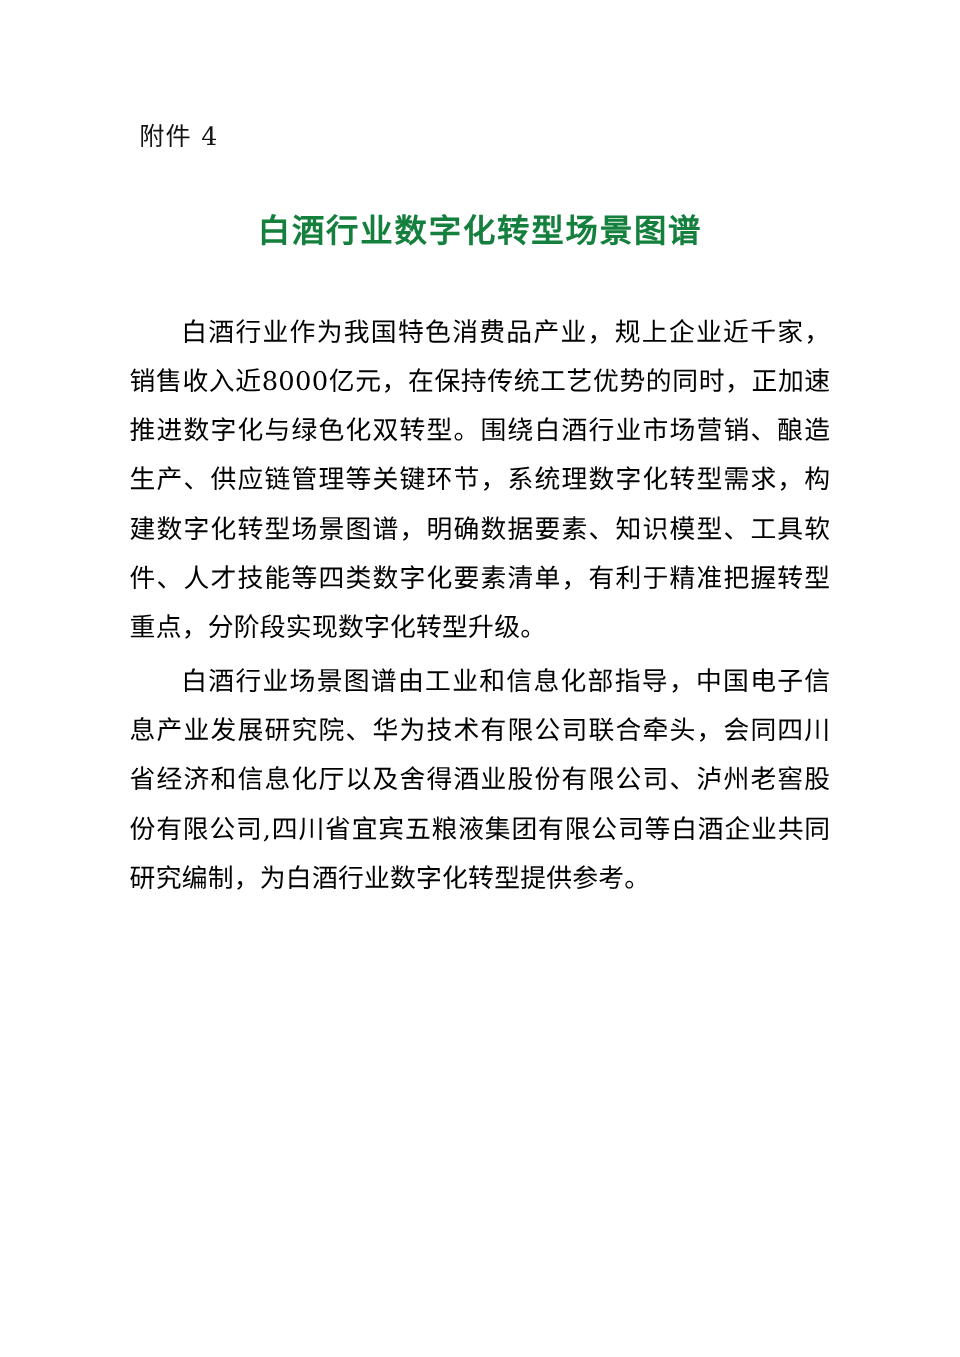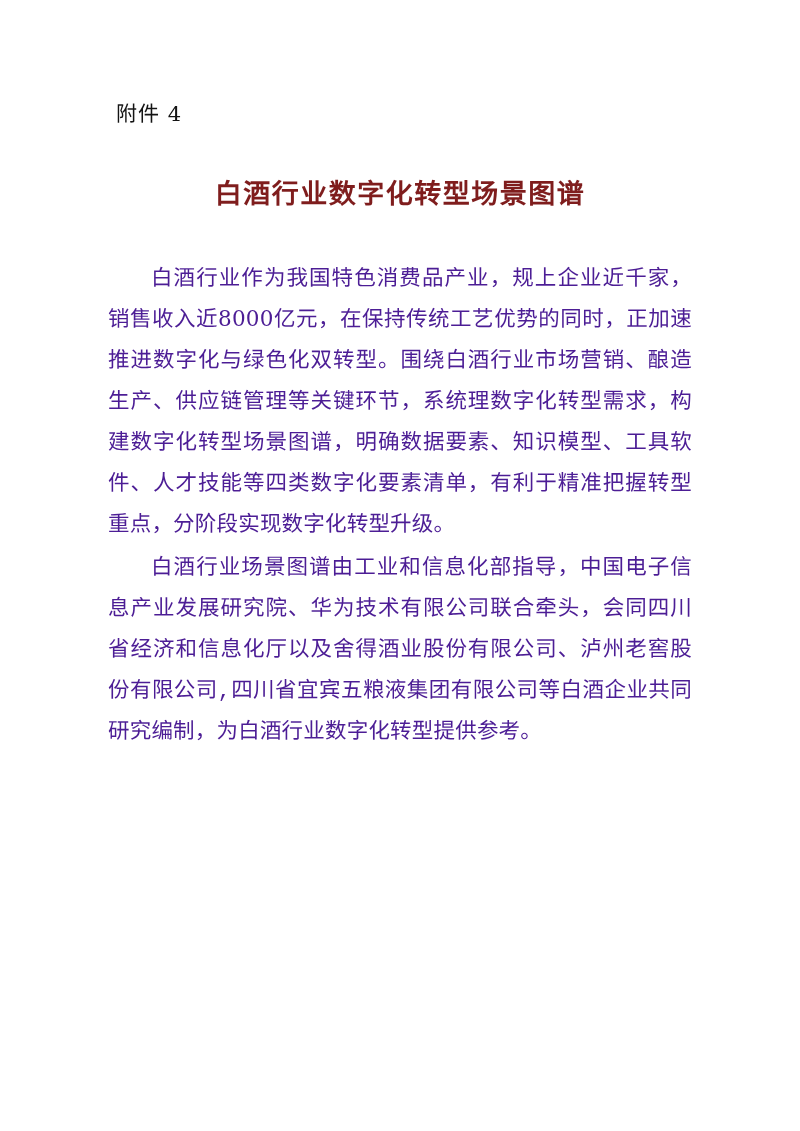--- a/index.html
+++ b/index.html
@@ -30,37 +30,36 @@
     color: #141414;
     margin: 0 0 46px 8px;
     line-height: 1.4;
   }
   .doc-title {
     text-align: center;
     font-family: "DejaVu Serif", "Liberation Serif", serif;
     font-weight: bold;
     font-size: 27px;
     letter-spacing: 1.5px;
-    color: #7f1d1d;
+    color: #15803d;
     margin: 0 0 44px 0;
     line-height: 1.4;
   }
   .para {
     font-size: 21.5px;
     line-height: 41px;
     text-align: justify;
     text-justify: inter-ideograph;
     text-indent: 2em;
     margin: 0 0 4px 0;
-    color: #4c1d95;
+    color: #000000;
     letter-spacing: 0.2px;
   }
   .para:last-child {
     margin-bottom: 0;
-    font-family: Liberation Mono, monospace;
   }
 </style>
 </head>
 <body>
 
 <div class="page">
 
   <div class="attachment-label">附件 4</div>
 
   <h1 class="doc-title">白酒行业数字化转型场景图谱</h1>

